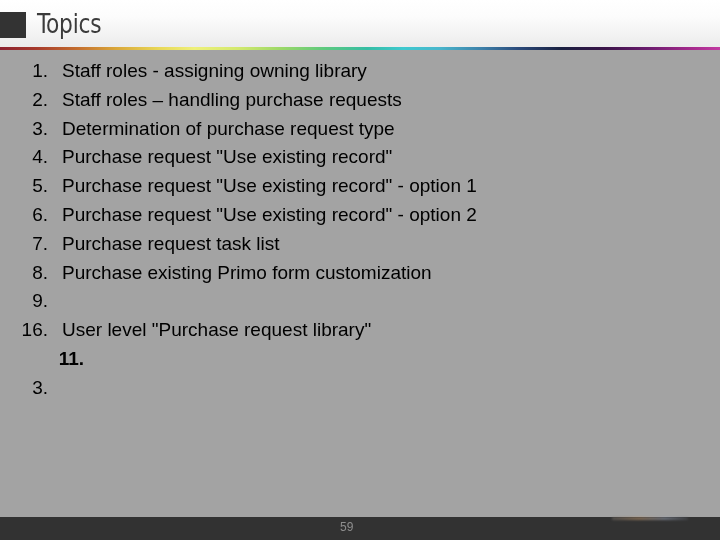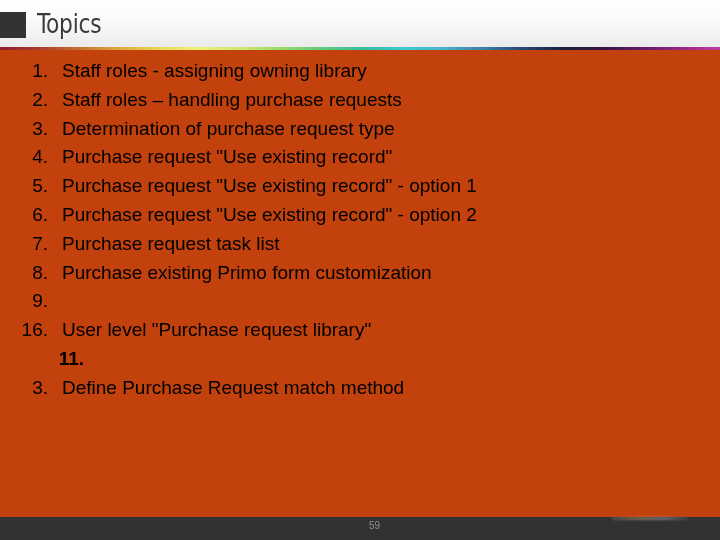--- a/index.html
+++ b/index.html
@@ -14,21 +14,21 @@
     font-family: "Liberation Sans", "DejaVu Sans", sans-serif;
     position: relative;
   }
 
   
   .slide {
     position: absolute;
     top: 0; left: 0;
     width: 720px;
     height: 540px;
-    background: #c2410c;
+    background: #a3a3a3;
   }
 
   
   .header {
     position: absolute;
     top: 0; left: 0;
     width: 720px;
     height: 47px;
     background: linear-gradient(to bottom, #ffffff 0%, #fcfcfc 35%, #f2f2f2 75%, #ebebeb 100%);
   }
@@ -142,22 +142,22 @@
       rgba(190,150,110,0.55) 35%,
       rgba(160,170,190,0.5) 70%,
       rgba(90,95,105,0.3) 100%);
     filter: blur(1px);
   }
   .page-number {
     position: absolute;
     left: 340px;
     top: 3px;
     width: 40px;
-    text-align: right;
-    font-size: 10px;
+    text-align: left;
+    font-size: 12px;
     color: #8e8e8e;
     font-family: "Liberation Sans", "DejaVu Sans", sans-serif;
   }
 </style>
 </head>
 <body>
 
 <div class="slide">
 
   <div class="header">
@@ -206,21 +206,20 @@
         </li>
         <li class="topic-item">
           <span class="topic-num">16.</span>
           <span class="topic-text">User level "Purchase request library"</span>
         </li>
         <li class="topic-item bold">
           <span class="topic-num">11.</span>
         </li>
         <li class="topic-item">
           <span class="topic-num">3.</span>
-          <span class="topic-text">Define Purchase Request match method</span>
         </li>
       </ol>
   </div>
 
   <div class="footer">
     <div class="footer-smudge"></div>
     <div class="page-number">59</div>
   </div>
 
 </div>

